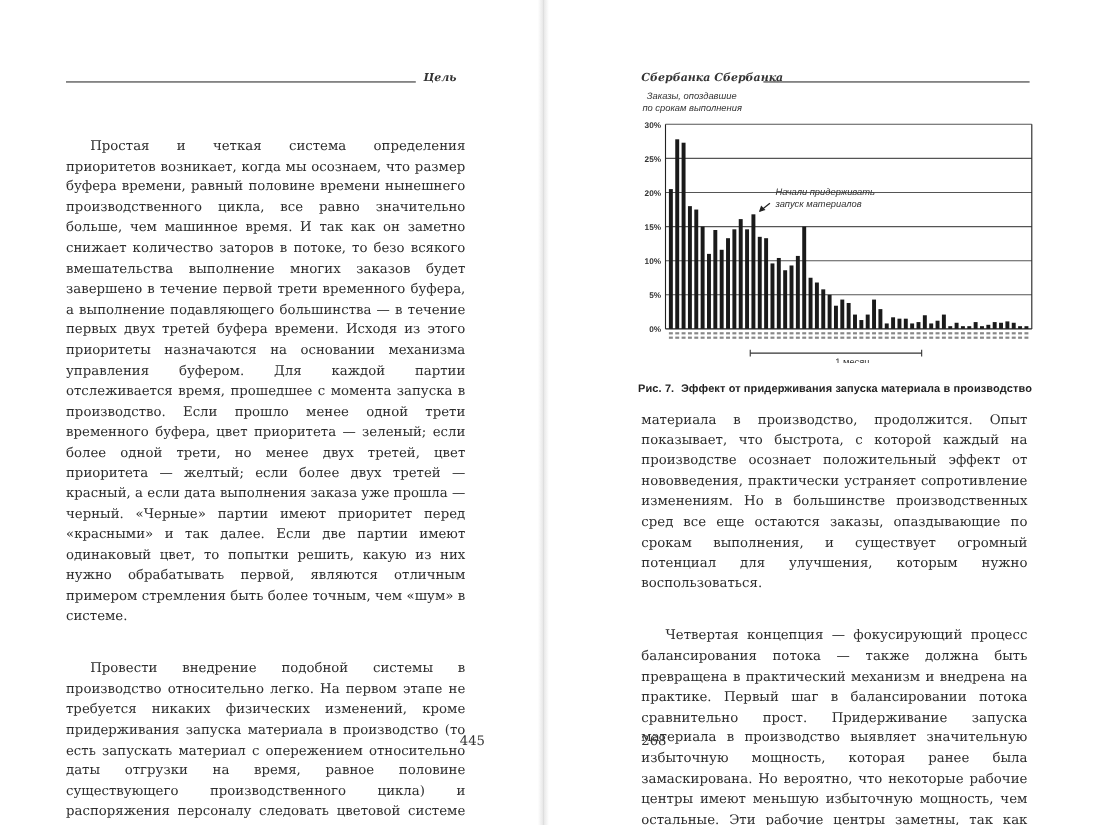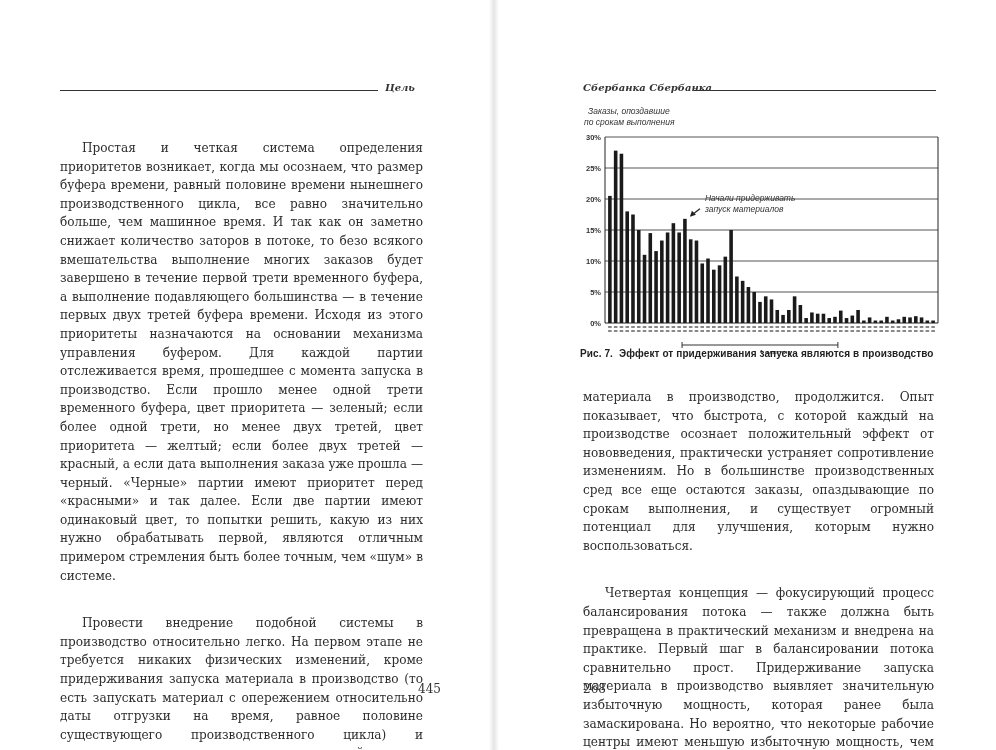--- a/index.html
+++ b/index.html
@@ -1,40 +1,40 @@
 <!DOCTYPE html>
 <html><head>
 <meta charset="utf-8">
 <style>
   html, body { margin: 0; padding: 0; }
   body {
     width: 996px; height: 750px; background: #ffffff; position: relative; overflow: hidden;
     font-family: "DejaVu Serif", "Liberation Serif", serif; color: #2a2a2a;
   }
-  .page { position: absolute; top: 16px; height: 592px; }
+  .page { position: absolute; top: 0; height: 592px; }
   .page-left { left: 0; width: 490px; }
   .page-right { left: 498px; width: 498px; }
   .gutter { position: absolute; left: 489px; top: 0; width: 10px; height: 750px;
     background: linear-gradient(to right, #ffffff, #e8e8e8 45%, #dcdcdc 50%, #e8e8e8 55%, #ffffff); }
 
   .running-head { position: absolute; top: 66px; font-style: italic; font-weight: bold;
     font-size: 10px; color: #333; }
   .rule { position: absolute; top: 74px; height: 1px; background: #333; }
 
   .text { position: absolute; font-size: 12.1px; line-height: 18.6px; text-align: justify;
     color: #2d2d2d; }
   .text p { margin: 0; }
   .text p.indent { text-indent: 22px; margin-top: 29px; }
   .page-left .text { left: 60px; top: 94px; width: 363px; }
   .page-right .text { left: 85px; top: 372px; width: 351px; }
 
   .folio { position: absolute; top: 666px; font-size: 12px; color: #333; }
 
   
-  .fig { position: absolute; left: 580px; top: 104px; width: 360px; height: 270px; }
+  .fig { position: absolute; left: 580px; top: 80px; width: 360px; height: 270px; }
   .fig svg { display: block; }
   .fig-caption { position: absolute; left: 580px; top: 348px; font-family: "Liberation Sans", sans-serif;
     font-size: 10px; font-weight: bold; color: #222; letter-spacing: 0.1px; }
   .fig-caption .num { margin-right: 6px; }
 </style>
 </head>
 <body>
 
 <div class="page page-left">
   <div class="rule" style="left:60px; width:318px;"></div>
@@ -253,14 +253,14 @@
       <path d="M 109.92105263157895 112.83999999999999 l 2 -6 l 4 4 z" fill="#222"></path>
       <text x="124.92105263157895" y="96.83999999999999" font-family="&quot;Liberation Sans&quot;, sans-serif" font-size="8.5" font-style="italic" fill="#333">Начали придерживать</text>
       <text x="124.92105263157895" y="107.83999999999999" font-family="&quot;Liberation Sans&quot;, sans-serif" font-size="8.5" font-style="italic" fill="#333">запуск материалов</text>
       <line x1="102.03508771929825" x2="257.87719298245617" y1="241" y2="241" stroke="#333" stroke-width="1"></line>
       <line x1="102.03508771929825" x2="102.03508771929825" y1="238" y2="244" stroke="#333" stroke-width="1"></line>
       <line x1="257.87719298245617" x2="257.87719298245617" y1="238" y2="244" stroke="#333" stroke-width="1"></line>
       <text x="194.9561403508772" y="252" text-anchor="middle" font-family="&quot;Liberation Sans&quot;, sans-serif" font-size="8.5" fill="#333">1 месяц</text>
     </svg>
 </div>
 <div class="fig-caption">
-  <span class="num">Рис. 7.</span><span>Эффект от придерживания запуска являются в производство</span>
+  <span class="num">Рис. 7.</span><span>Эффект от придерживания запуска материала в производство</span>
 </div>
 
 </body></html>

